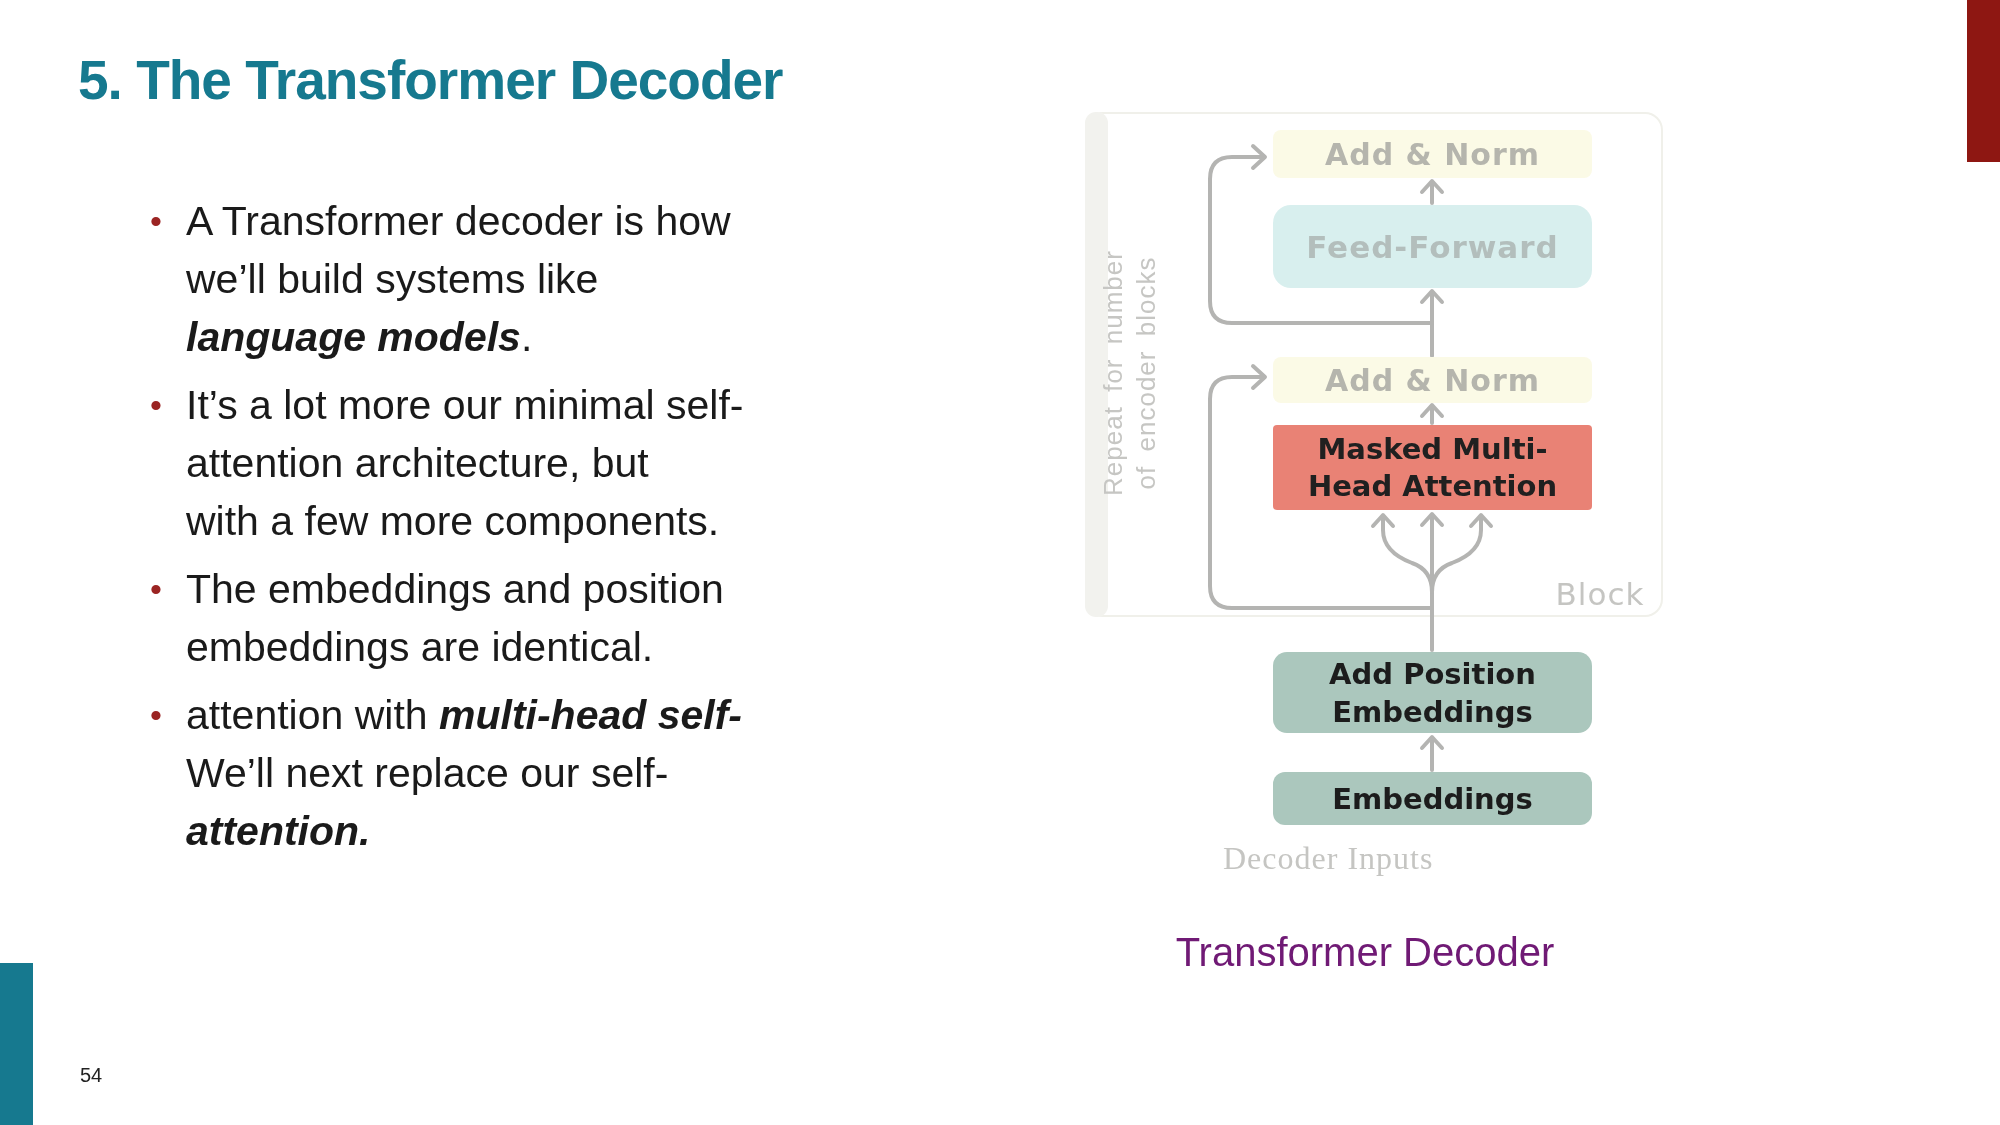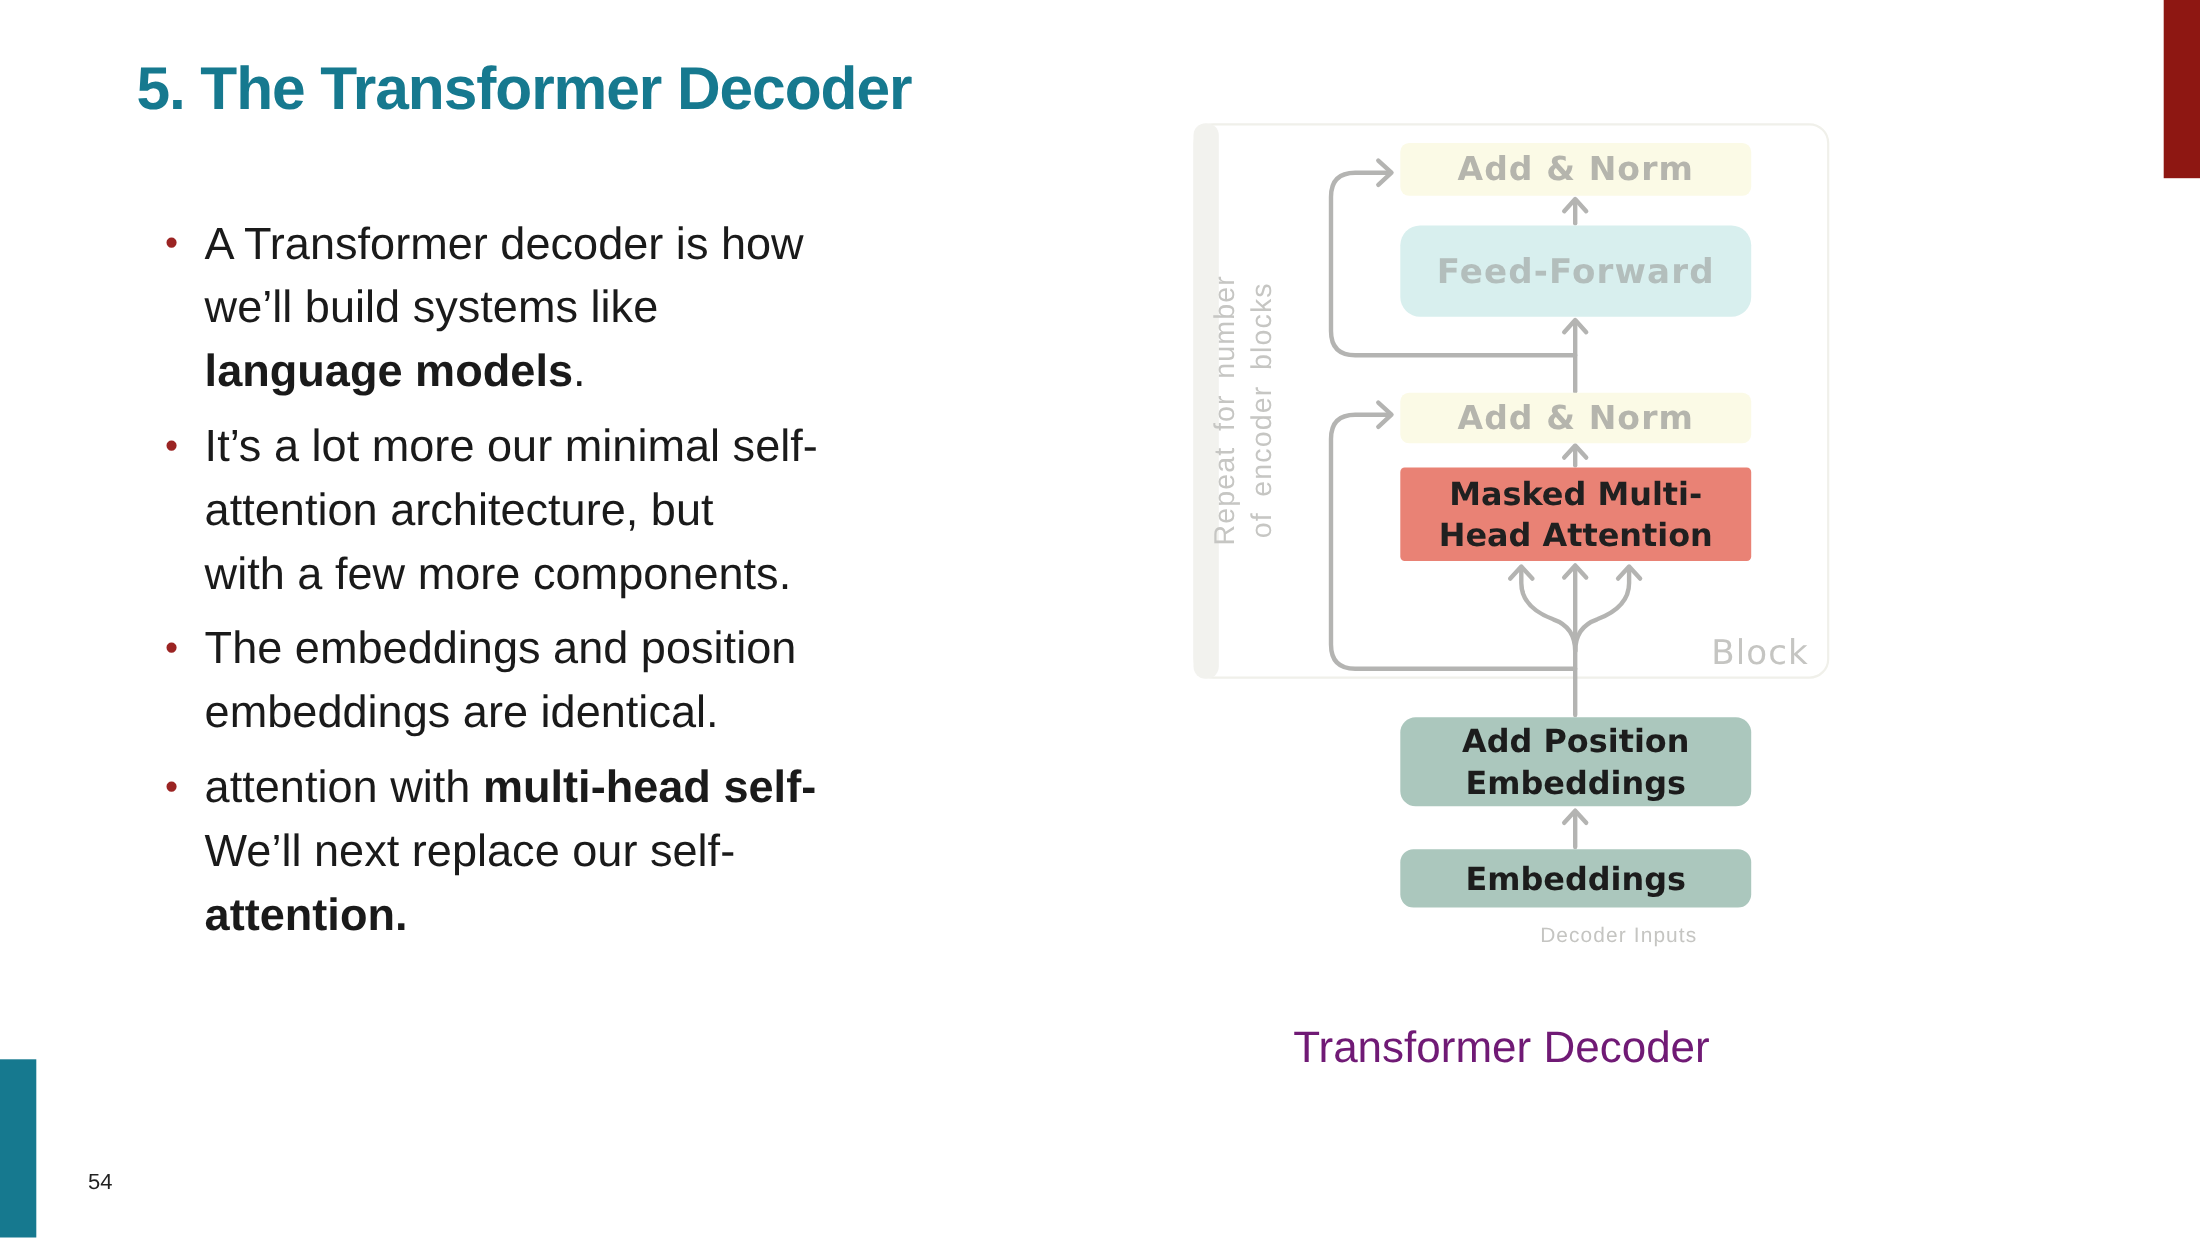--- a/index.html
+++ b/index.html
@@ -30,35 +30,35 @@
     position:absolute; right:0; top:0; width:33px; height:162px;
     background:var(--bar-red);
   }
   .corner-bar-bottom-left{
     position:absolute; left:0; top:963px; width:33px; height:162px;
     background:var(--teal);
   }
   .slide-title{
     position:absolute; left:78px; top:48px;
     font-size:55px; font-weight:bold; color:var(--teal);
-    letter-spacing:-1px; white-space:nowrap;margin-left:46px;
+    letter-spacing:-1px; white-space:nowrap;
   }
   .bullets{
     position:absolute; left:150px; top:192px; width:760px;
   }
   .bullet-item{ display:flex; margin-bottom:10px; }
   .bullet-marker{
     width:36px; flex:0 0 36px; color:var(--bullet-red);
     font-size:34px; line-height:58px;
   }
   .bullet-text{
     font-size:41px; line-height:58px; color:var(--text-dark);
   }
   .bullet-text .ln{ white-space:nowrap; }
-  .bold{ font-weight:bold; }
+  .bold{ font-weight:bold;font-style:italic; }
   .page-number{
     position:absolute; left:80px; top:1064px;
     font-size:20px; color:#222222;
   }
   
   .diagram{
     position:absolute; left:1060px; top:80px; width:660px; height:830px;
   }
   .faint-block-rect{
     position:absolute; left:25px; top:32px; width:578px; height:505px;
@@ -93,23 +93,23 @@
   .box-addpos  { top:572px; height:81px; border-radius:14px; background:var(--sage);
                  font-size:29px; line-height:38px; color:#1c1c1c;}
   .box-emb     { top:692px; height:53px; border-radius:12px; background:var(--sage);
                  font-size:29px; color:#1c1c1c;}
   .block-label{
     position:absolute; left:470px; top:496px; width:140px; text-align:center;
     font-size:31px; color:var(--label-gray);
     font-family:"DejaVu Sans", sans-serif; letter-spacing:1px;
   }
   .decoder-inputs-label{
-    position:absolute; left:163px; top:760px; width:320px; text-align:right;
-    font-size:19px; color:var(--label-gray);
-    font-family:Liberation Sans, sans-serif; letter-spacing:1px;
+    position:absolute; left:163px; top:760px; width:320px; text-align:left;
+    font-size:32px; color:var(--label-gray);
+    font-family:Liberation Serif, serif; letter-spacing:1px;
   }
   .diagram-caption{
     position:absolute; left:1155px; top:930px; width:420px; text-align:center;
     font-size:40px; color:#701a75; white-space:nowrap;
   }
 </style>
 </head>
 <body>
 
 <div class="corner-bar-top-right"></div>

